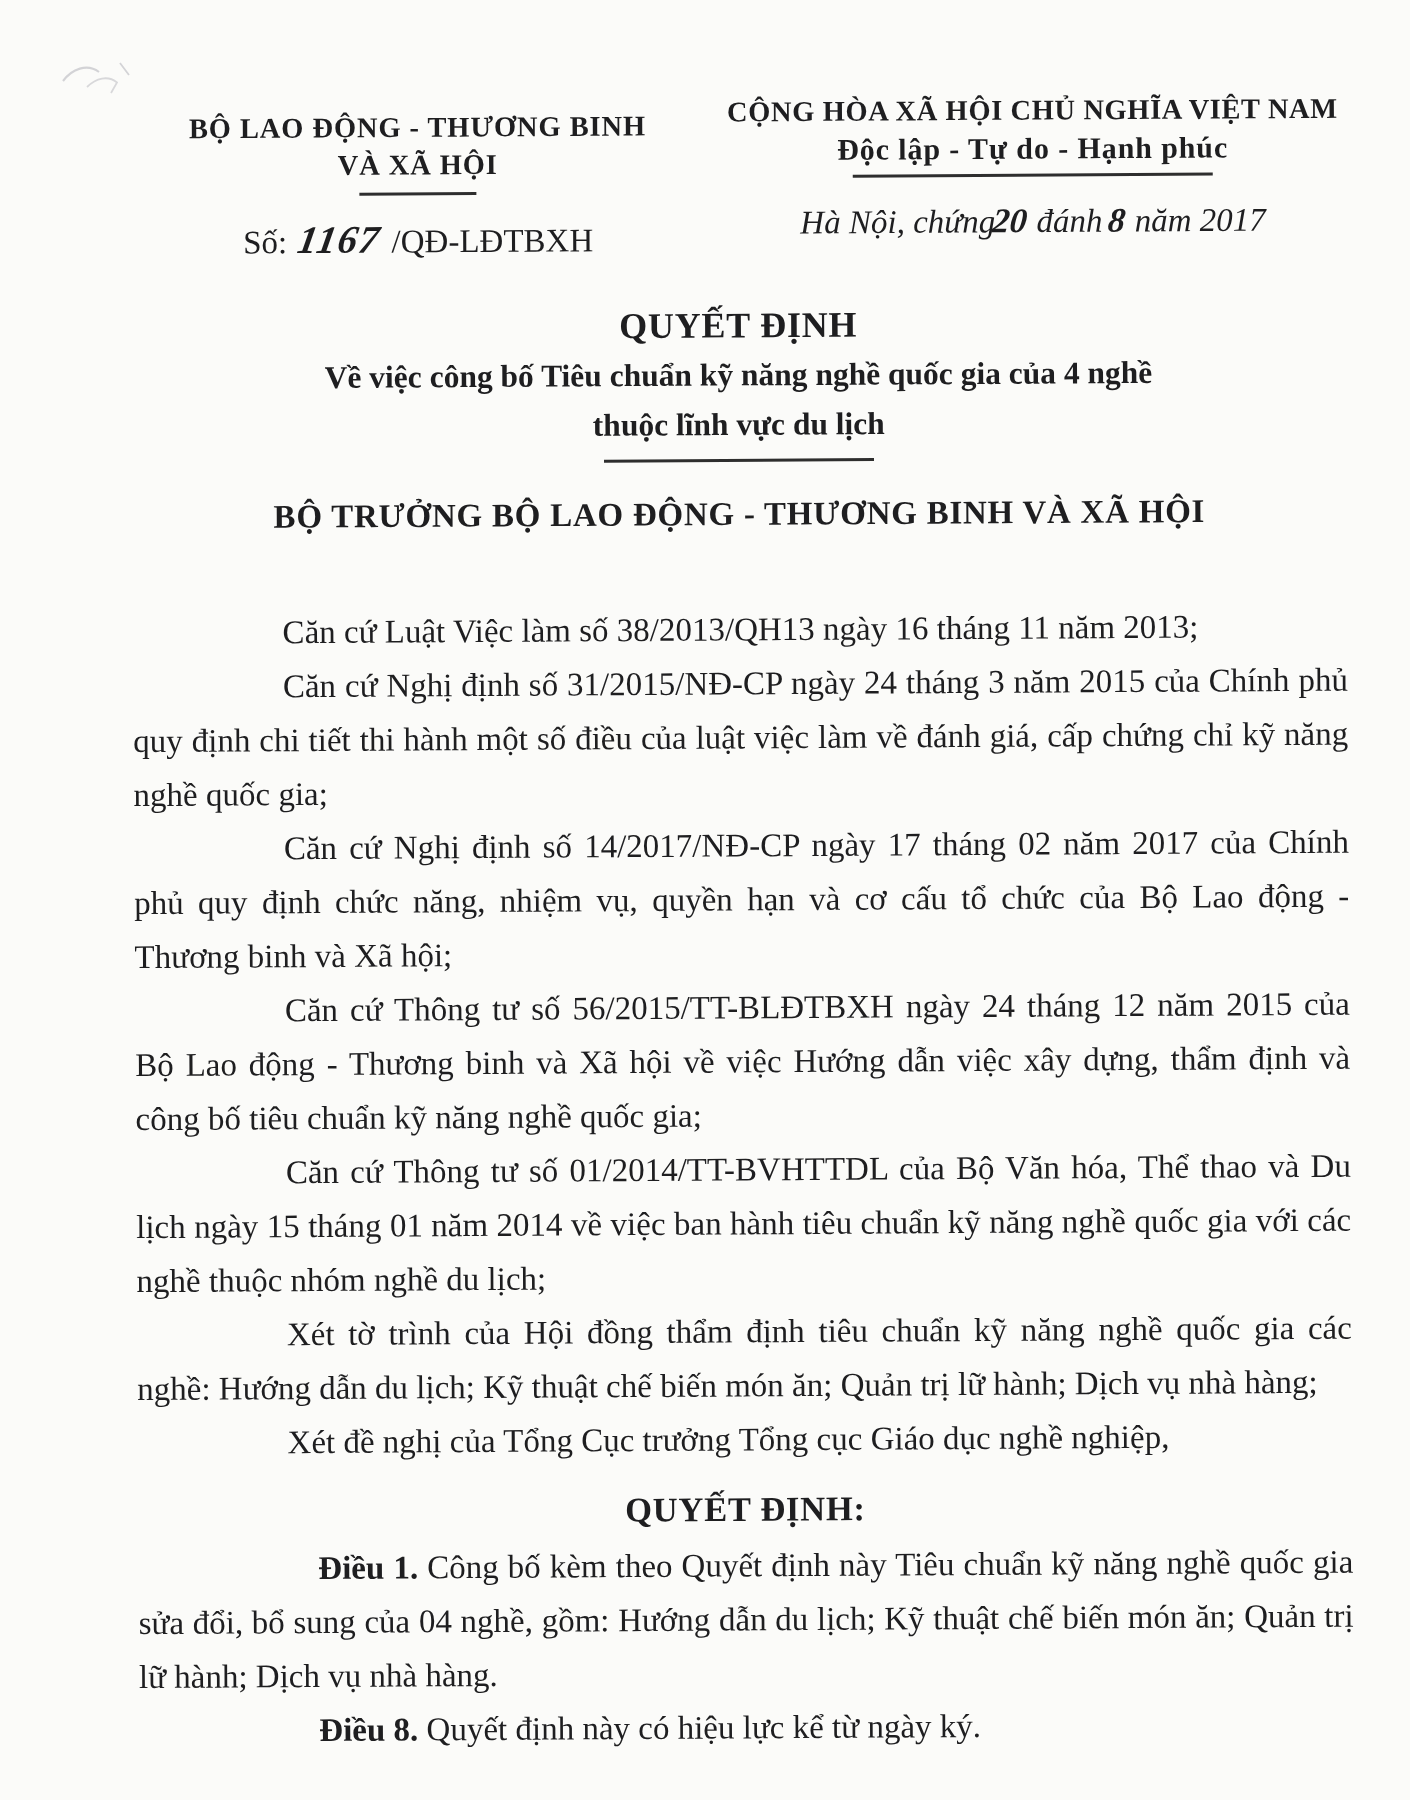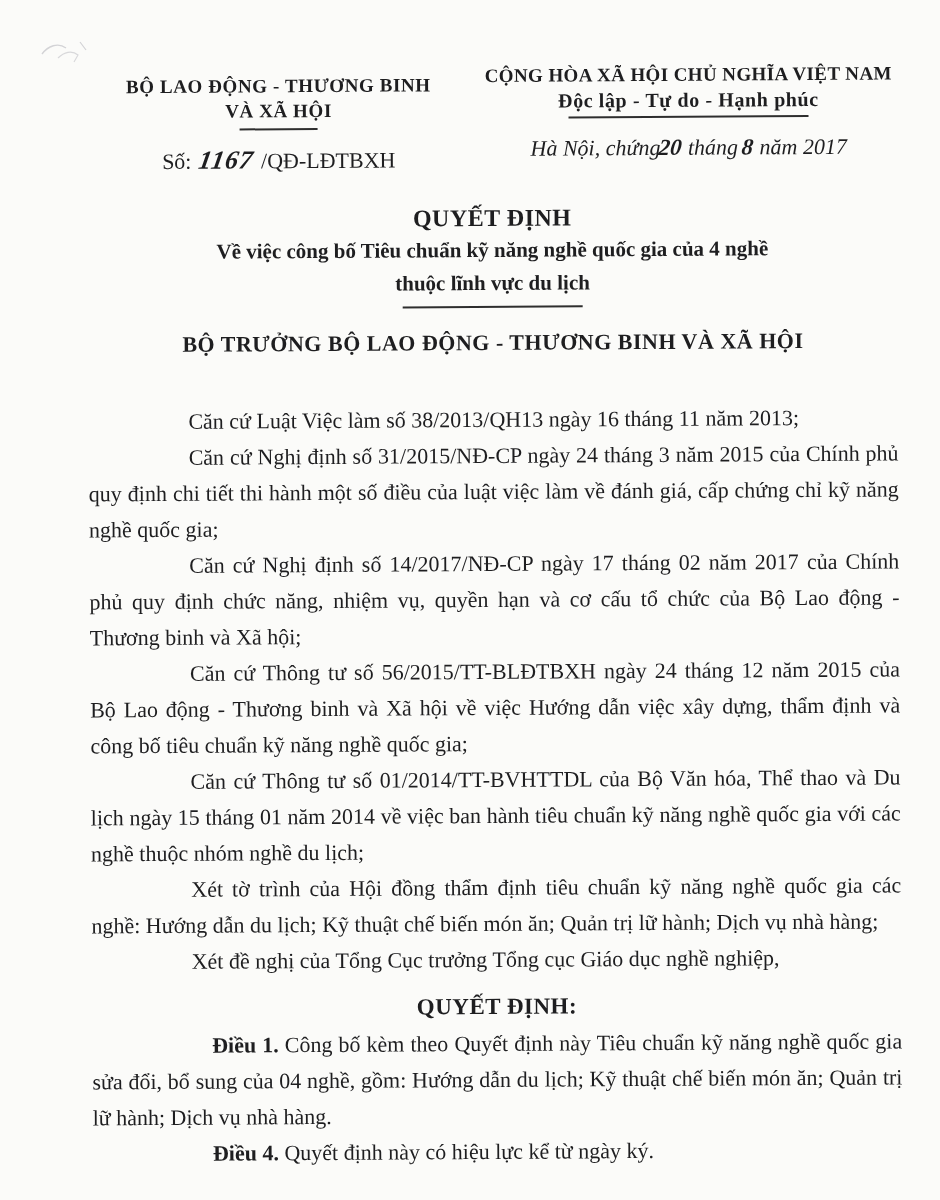--- a/index.html
+++ b/index.html
@@ -173,21 +173,21 @@
           <span>/QĐ-LĐTBXH</span>
         </div>
       </div>
 
       <div class="header-right">
         <div class="nat-name">CỘNG HÒA  XÃ HỘI CHỦ NGHĨA VIỆT NAM</div>
         <div class="motto">Độc lập - Tự do - Hạnh phúc</div>
         <div class="rule rule-right"></div>
         <div class="dateline">
           <span>Hà Nội, chứng</span><span class="hand-sm">20</span>
-          <span>tháng</span>
+          <span>đánh</span>
           <span class="hand-sm">8</span>
           <span>năm 2017</span>
         </div>
       </div>
 
     </div>
 
     <div class="title-block">
       <div class="doc-title">QUYẾT ĐỊNH</div>
       <div class="doc-subtitle">Về việc công bố Tiêu chuẩn kỹ năng nghề quốc gia của 4 nghề</div>
@@ -204,18 +204,18 @@
       <p class="para">Căn cứ Nghị định số 14/2017/NĐ-CP ngày 17 tháng 02 năm 2017 của Chính phủ quy định chức năng, nhiệm vụ, quyền hạn và cơ cấu tổ chức của Bộ Lao động - Thương binh và Xã hội;</p>
       <p class="para">Căn cứ Thông tư số 56/2015/TT-BLĐTBXH ngày 24 tháng 12 năm 2015 của Bộ Lao động - Thương binh và Xã hội về việc Hướng dẫn việc xây dựng, thẩm định và công bố tiêu chuẩn kỹ năng nghề quốc gia;</p>
       <p class="para">Căn cứ Thông tư số 01/2014/TT-BVHTTDL của Bộ Văn hóa, Thể thao và Du lịch ngày 15 tháng 01 năm 2014 về việc ban hành tiêu chuẩn kỹ năng nghề quốc gia với các nghề thuộc nhóm nghề du lịch;</p>
       <p class="para">Xét tờ trình của Hội đồng thẩm định tiêu chuẩn kỹ năng nghề quốc gia các nghề: Hướng dẫn du lịch; Kỹ thuật chế biến món ăn; Quản trị lữ hành; Dịch vụ nhà hàng;</p>
       <p class="para">Xét đề nghị của Tổng Cục trưởng Tổng cục Giáo dục nghề nghiệp,</p>
 
       <div class="decision-heading">QUYẾT ĐỊNH:</div>
 
       <p class="para"><span class="article-label">Điều 1.</span> <span>Công bố kèm theo Quyết định này Tiêu chuẩn kỹ năng nghề quốc gia sửa đổi, bổ sung của 04 nghề, gồm: Hướng dẫn du lịch; Kỹ thuật chế biến món ăn; Quản trị lữ hành; Dịch vụ nhà hàng.</span></p>
 
-      <p class="para"><span class="article-label">Điều 4.</span> <span>Quyết định này có hiệu lực kể từ ngày ký.</span></p>
+      <p class="para"><span class="article-label">Điều 8.</span> <span>Quyết định này có hiệu lực kể từ ngày ký.</span></p>
 
     </div>
 
   </div>
 </div>
 
 </body></html>

